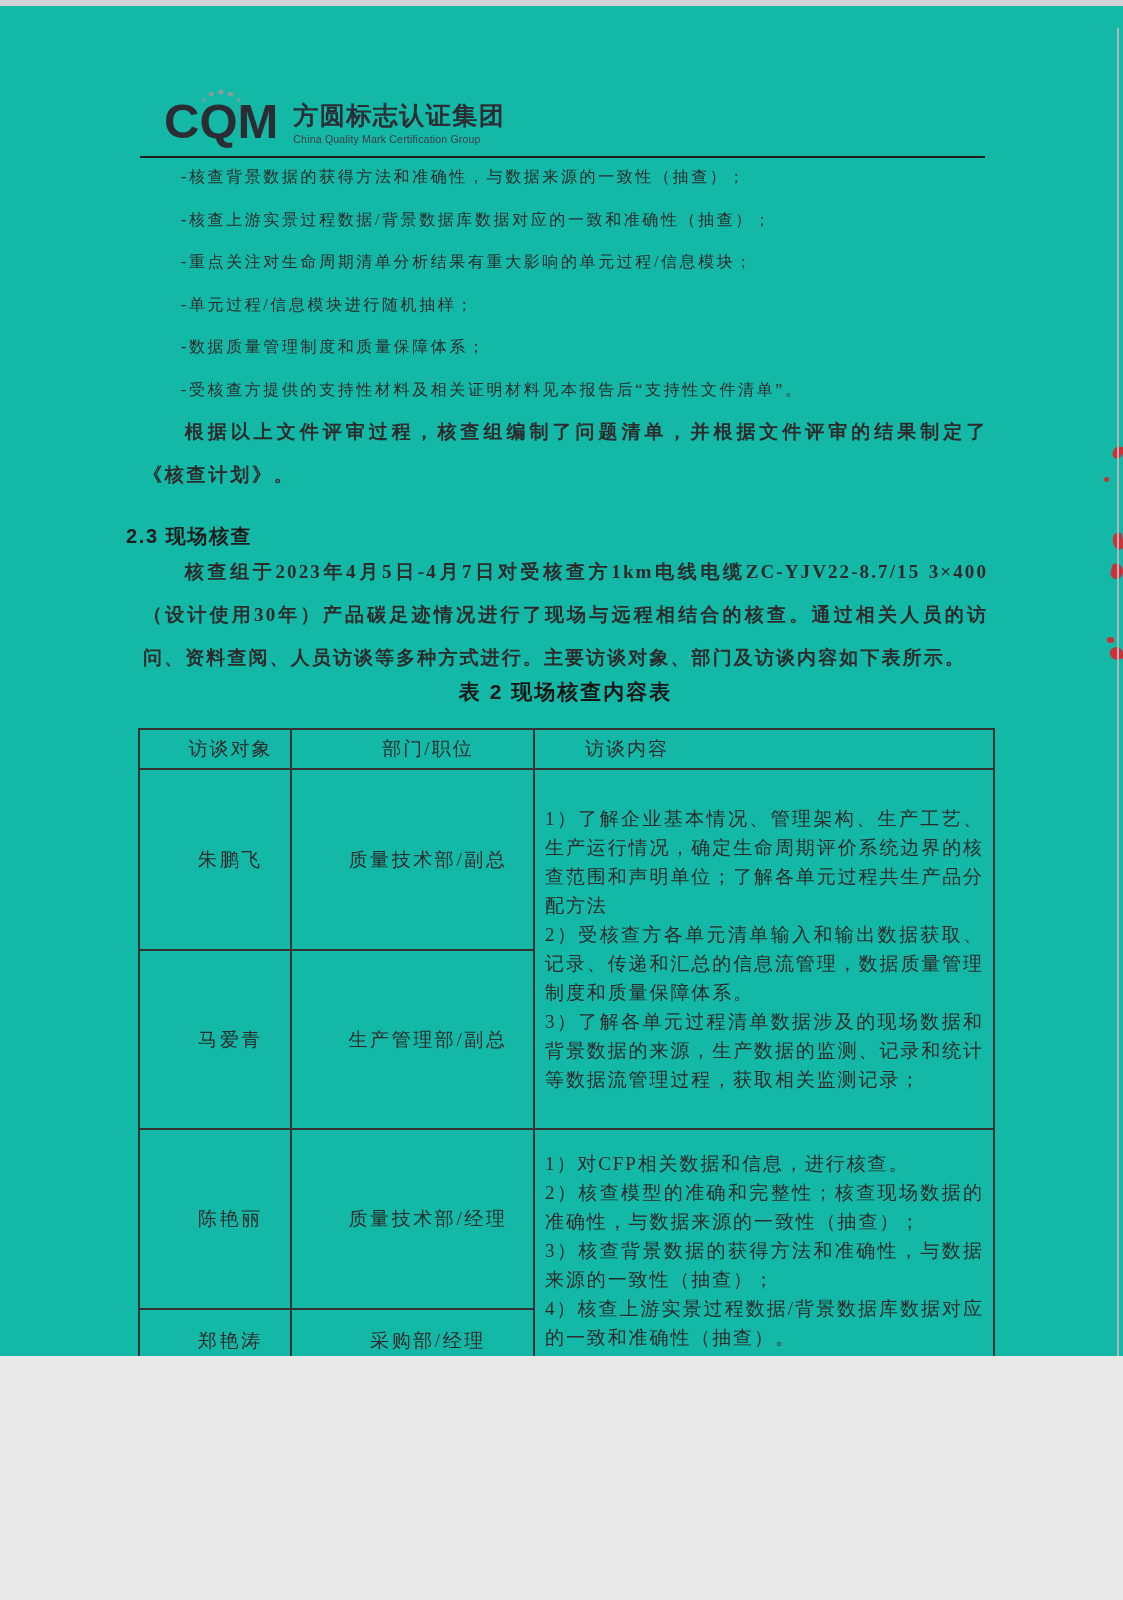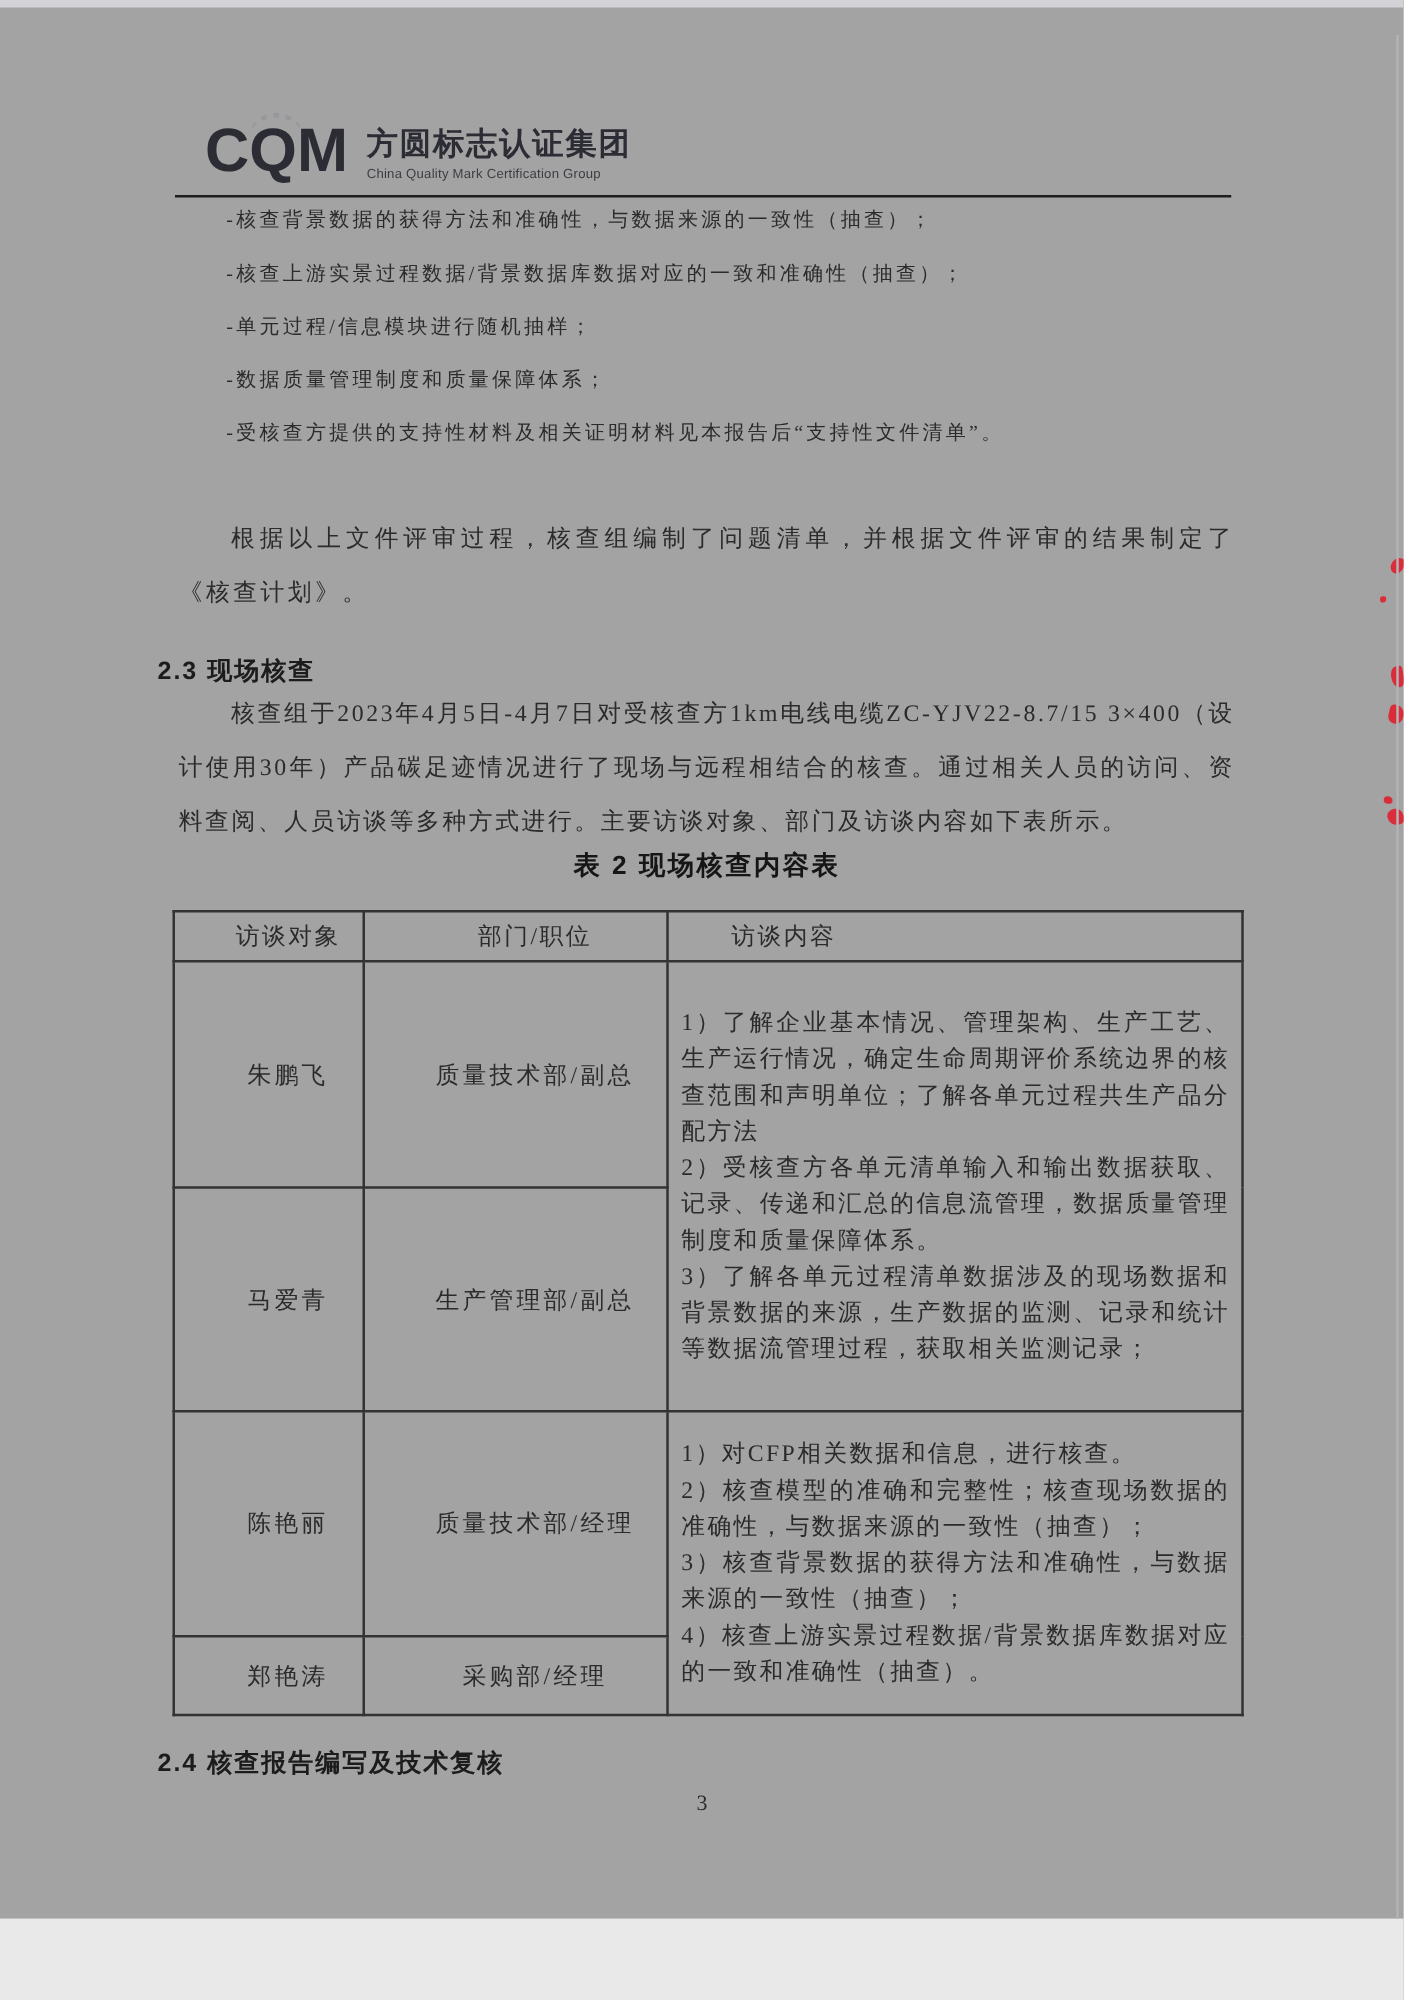--- a/index.html
+++ b/index.html
@@ -1,18 +1,18 @@
 <!DOCTYPE html>
 <html><head>
 <meta charset="utf-8">
 <style>
   html,body{margin:0;padding:0;background:#e9e9ea;}
   .page{
-    position:relative;width:1123px;height:1535px;margin:0 auto;
-    background:#a3a3a3;overflow:hidden;
+    position:relative;width:1123px;height:1356px;margin:0 auto;
+    background:#14b8a6;overflow:hidden;
     font-family:"Liberation Serif","DejaVu Serif",serif;color:#2b2b2b;
   }
   
   .scan-top{position:absolute;top:0;left:0;width:100%;height:6px;background:#d3d3d7;}
   .scan-bottom{position:absolute;top:1591px;left:0;width:100%;height:5px;background:#26262e;}
   .scan-right{position:absolute;top:28px;left:1117px;width:2px;height:1560px;background:#b3b3b8;}
   .red-mark{position:absolute;background:#dd2430;opacity:.92;}
   .rm1{left:1113px;top:446px;width:10px;height:13px;border-radius:60% 30% 55% 45%;transform:rotate(18deg);}
   .rm2{left:1104px;top:477px;width:5px;height:5px;border-radius:50% 40% 60% 50%;}
   .rm3{left:1113px;top:533px;width:10px;height:17px;border-radius:55% 25% 45% 60%;transform:rotate(-10deg);}
@@ -29,21 +29,21 @@
   .logo-names{margin-left:15px;margin-top:5px;}
   .logo-cn{font-family:"Liberation Sans","DejaVu Sans",sans-serif;font-weight:bold;
     font-size:25px;color:#2c2c34;letter-spacing:1.5px;line-height:1.1;}
   .logo-en{font-family:"Liberation Sans","DejaVu Sans",sans-serif;
     font-size:10.5px;color:#3c3c44;letter-spacing:.2px;margin-top:3px;}
   .header-rule{position:absolute;top:156px;left:140px;width:845px;height:2px;background:#1e1e1e;}
   
   .bullets{position:absolute;top:156px;left:181px;width:812px;font-size:16px;}
   .bullet{line-height:42.6px;white-space:nowrap;letter-spacing:2.6px;}
   .para{position:absolute;font-size:19px;line-height:42.8px;letter-spacing:2.8px;
-    text-align:justify;text-indent:2.2em;width:845px;left:143px;color:#2b2b2b;}
+    text-align:justify;text-indent:2.2em;width:845px;left:143px;color:#2b2b2b;font-weight:bold;}
   .para1{top:411px;}
   .heading{position:absolute;left:126px;font-family:"Liberation Sans","DejaVu Sans",sans-serif;
     font-weight:bold;font-size:20px;color:#1c1c1c;letter-spacing:1.6px;}
   .h23{top:523px;}
   .para23{top:551px;letter-spacing:2.1px;}
   .h24{top:1397px;}
   
   .table-title{position:absolute;top:678px;left:138px;width:855px;text-align:center;
     font-family:"Liberation Sans","DejaVu Sans",sans-serif;font-weight:bold;
     font-size:21px;letter-spacing:2px;color:#161616;}
@@ -77,20 +77,21 @@
     <div class="logo-names">
       <div class="logo-cn">方圆标志认证集团</div>
       <div class="logo-en">China Quality Mark Certification Group</div>
     </div>
   </div>
   <div class="header-rule"></div>
 
   <div class="bullets">
     <div class="bullet">-核查背景数据的获得方法和准确性，与数据来源的一致性（抽查）；</div>
     <div class="bullet">-核查上游实景过程数据/背景数据库数据对应的一致和准确性（抽查）；</div>
+    <div class="bullet">-重点关注对生命周期清单分析结果有重大影响的单元过程/信息模块；</div>
     <div class="bullet">-单元过程/信息模块进行随机抽样；</div>
     <div class="bullet">-数据质量管理制度和质量保障体系；</div>
     <div class="bullet">-受核查方提供的支持性材料及相关证明材料见本报告后“支持性文件清单”。</div>
   </div>
 
   <div class="para para1">根据以上文件评审过程，核查组编制了问题清单，并根据文件评审的结果制定了《核查计划》。</div>
 
   <div class="heading h23">2.3 现场核查</div>
   <div class="para para23">核查组于2023年4月5日-4月7日对受核查方1km电线电缆ZC-YJV22-8.7/15 3×400（设计使用30年）产品碳足迹情况进行了现场与远程相结合的核查。通过相关人员的访问、资料查阅、人员访谈等多种方式进行。主要访谈对象、部门及访谈内容如下表所示。</div>
 

